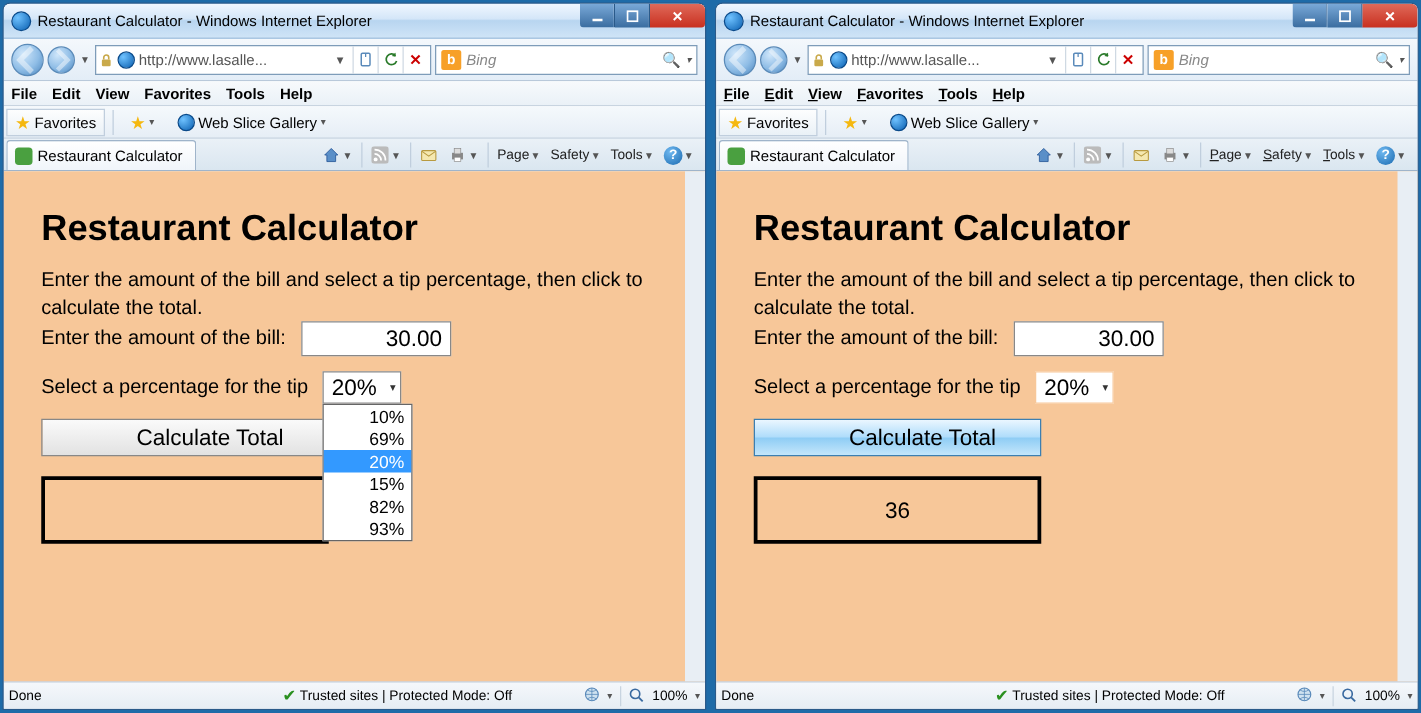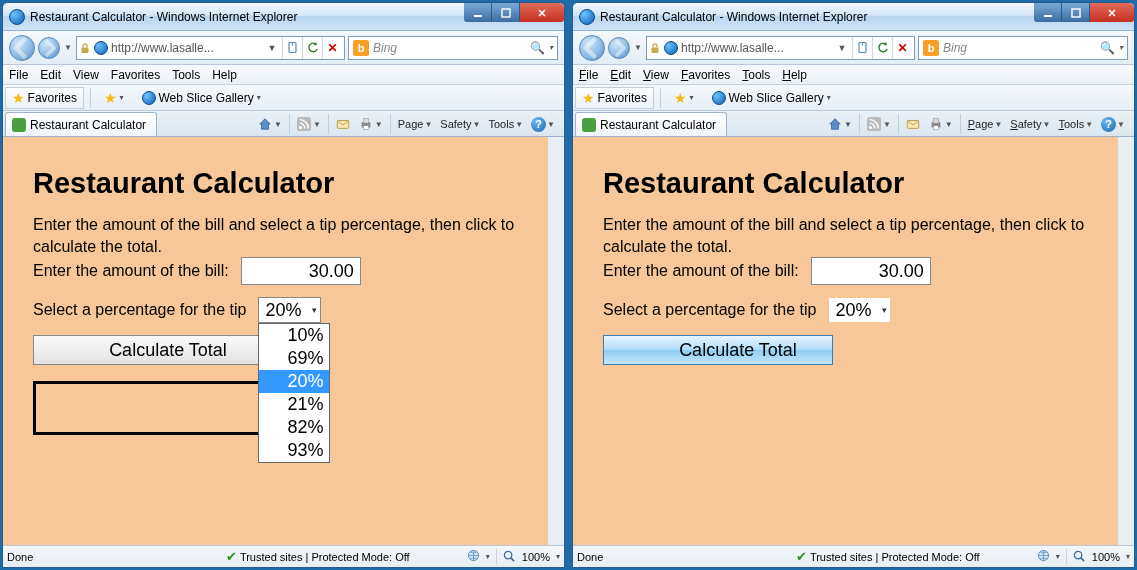--- a/index.html
+++ b/index.html
@@ -27,21 +27,21 @@
 .addr-dd { width: 14px; text-align: center; color: #555; font-size: 9px; }
 .addr-btns { display: flex; gap: 0; }
 .addr-btn { width: 20px; height: 22px; border-left: 1px solid #cfd9e3; display: flex; align-items: center; justify-content: center; font-size: 12px; }
 .addr-btn.stop { color: #c00; font-weight: bold; }
 .searchbox { width: 210px; height: 24px; background: #fff; border: 1px solid #7e9cb9; display: flex; align-items: center; padding: 0 4px; gap: 4px; font-size: 12px; font-style: italic; color: #888; }
 .searchbox .bing { width: 16px; height: 16px; background: #f7a028; border-radius: 2px; display: flex; align-items: center; justify-content: center; color: #fff; font-style: normal; font-weight: bold; font-size: 11px; flex:none; }
 .searchbox .q { flex: 1; }
 .searchbox .mag { font-style: normal; color: #336; }
 
 .menurow { height: 20px; background: linear-gradient(#f7fafc,#eaf1f7); display: flex; align-items: center; padding: 0 6px; gap: 12px; font-size: 12px; border-bottom: 1px solid #c8d4e0; }
-.menuitem { color: #000; }
+.menuitem { color: #000; font-weight: bold; }
 
 .favrow { height: 26px; background: linear-gradient(#f5f9fc,#e6eef6); display: flex; align-items: center; padding: 0 2px; gap: 4px; font-size: 12px; border-bottom: 1px solid #b9c9da; }
 .favbtn { height: 22px; padding: 0 6px; display: flex; align-items: center; gap: 3px; border: 1px solid transparent; }
 .favbtn.b { border: 1px solid #c0cedd; background: linear-gradient(#fdfefe,#eaf1f7); }
 .star { color: #f5b810; font-size: 14px; }
 .sep { width: 1px; height: 20px; background: #c0cedd; margin: 0 2px; }
 .slice-ic { width:14px; height:14px; border-radius:3px; background:#4aa040; display:inline-block; }
 .page-ic { width:14px; height:14px; border-radius:50%; background: radial-gradient(circle at 30% 30%, #6fc2ff, #0a5fb0); border:1px solid #0a4a8a; display:inline-block; flex:none; }
 
 .tabrow { height: 26px; background: linear-gradient(#eaf1f7,#dae6f0); display: flex; align-items: flex-end; padding: 0 2px; font-size: 12px; border-bottom: 1px solid #9fb4ca; }
@@ -55,21 +55,21 @@
 
 .page { flex: 1; background: #f7c799; padding: 20px 30px; position: relative; overflow: hidden; border-right: 16px solid #e8eef4; }
 .page h1 { font-size: 29px; font-weight: bold; margin: 10px 0 14px; font-family: Verdana, sans-serif; }
 .page p { font-size: 16px; line-height: 1.35; font-family: Verdana, sans-serif; }
 .row { display: flex; align-items: center; gap: 12px; margin-bottom: 12px; font-size: 16px; font-family: Verdana, sans-serif; }
 .row input[type=text] { width: 120px; height: 28px; border: 1px solid #888; font-size: 18px; text-align: right; padding: 0 6px; background: #fff; font-family: Verdana, sans-serif; }
 .selwrap { position: relative; text-align: right; }
 .selbox { height: 26px; border: 1px solid #888; background: #fff; font-size: 18px; padding: 0 18px 0 6px; display: flex; align-items: center; position: relative; font-family: Verdana, sans-serif; }
 .selbox .car { position: absolute; right: 3px; top: 50%; transform: translateY(-50%); font-size: 9px; color: #333; }
 .selbox.closed { border-color: #f7c799; }
-.droplist { position: absolute; top: 26px; left: 0; background: #fff; border: 1px solid #666; min-width: 72px; z-index: 10; font-size: 18px; font-family: Verdana, sans-serif; }
+.droplist { position: absolute; top: 26px; left: 0; background: #fff; border: 1px solid #666; min-width: 72px; z-index: 10; font-size: 14px; font-family: Verdana, sans-serif; }
 .droplist div { padding: 1px 6px; }
 .droplist div.sel { background: #3399ff; color: #fff; }
 .calcbtn { width: 230px; height: 30px; font-size: 18px; border: 1px solid #888; background: linear-gradient(#fafafa,#e2e2e2); font-family: Verdana, sans-serif; margin-bottom: 16px; padding-left: 40px; }
 .calcbtn.active { background: linear-gradient(#eaf6ff,#b0ddfb 48%,#8fcdf5 52%,#c4e6fb); border-color: #3c7fb1; }
 .resultbox { width: 230px; height: 54px; border: 3px solid #000; display: flex; align-items: center; justify-content: center; font-size: 18px; font-family: Verdana, sans-serif; }
 
 .statusbar { height: 22px; background: linear-gradient(#f5f8fb,#e6edf4); border-top: 1px solid #b9c9da; display: flex; align-items: center; font-size: 11px; padding: 0 4px; gap: 6px; }
 .statusbar .done { width: 70px; }
 .statusbar .spacer { flex: .3; }
 .statusbar .trust { display: flex; align-items: center; gap: 3px; flex:1; justify-content:center; }
@@ -251,21 +251,21 @@
       <span>Select a percentage for the tip</span>
       <div class="selwrap">
         <div class="selbox ">
             <span>20%</span>
             <span class="car">▾</span>
           </div>
         <div class="droplist">
           <div class="">10%</div>
             <div class="">69%</div>
             <div class="sel">20%</div>
-            <div class="">21%</div>
+            <div class="">15%</div>
             <div class="">82%</div>
             <div class="">93%</div>
         </div>
       </div>
     </div>
     <button class="calcbtn ">Calculate Total</button>
     <div class="resultbox"></div>
   </div>
   <div class="statusbar">
     <span class="done">Done</span>
@@ -458,20 +458,21 @@
       <span>Select a percentage for the tip</span>
       <div class="selwrap">
         <div class="selbox closed">
             <span>20%</span>
             <span class="car">▾</span>
           </div>
 
       </div>
     </div>
     <button class="calcbtn active">Calculate Total</button>
+    <div class="resultbox">36</div>
   </div>
   <div class="statusbar">
     <span class="done">Done</span>
     <span class="spacer"></span>
     <span class="trust">
         <span class="shield">✔</span>
         <span>Trusted sites | Protected Mode: Off</span>
       </span>
     <div class="right">
       <span><svg viewBox="0 0 14 14" width="13" height="13">

